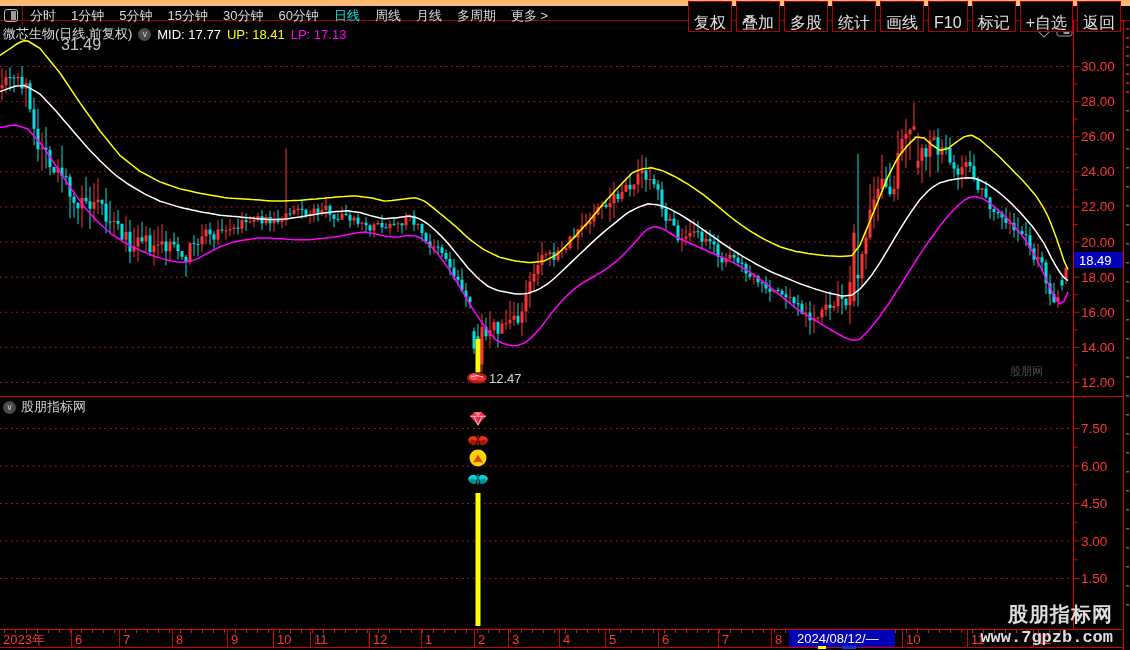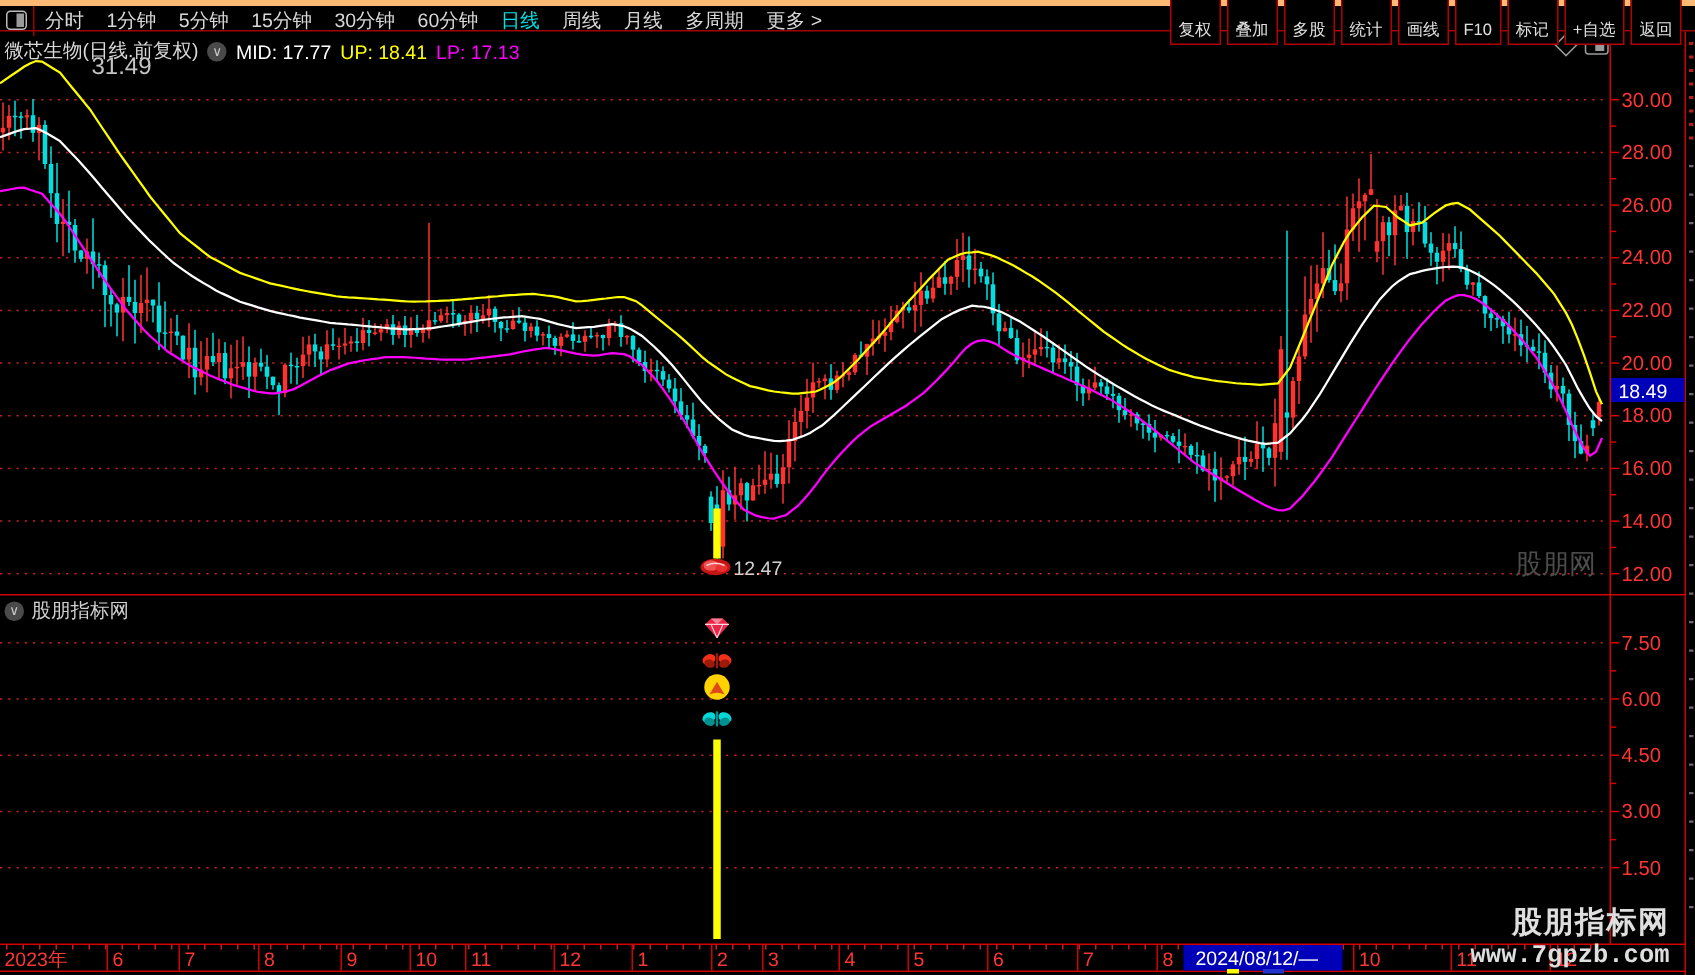--- a/index.html
+++ b/index.html
@@ -1,40 +1,40 @@
 <!DOCTYPE html>
 <html><head>
 <meta charset="utf-8">
 <style>
   html,body{margin:0;padding:0;background:#000;}
   *{box-sizing:border-box;}
   #screen{position:relative;width:1130px;height:650px;background:#000;overflow:hidden;
           font-family:"Liberation Sans","DejaVu Sans",sans-serif;}
   
   #toolbar{position:absolute;left:0;top:0;width:1130px;height:21px;z-index:30;
-           border-top:4px solid #fdba74;border-bottom:1px solid #a00000;background:#000;}
+           border-top:6px solid #fdba74;border-bottom:1px solid #a00000;background:#000;}
   #panel-toggle{position:absolute;left:0;top:0;width:23px;height:20px;border-right:1px solid #a00000;}
   #panel-toggle .glyph{position:absolute;left:4px;top:3px;width:14px;height:13px;
       border:1px solid #bbb;border-radius:3px;}
   #panel-toggle .glyph::after{content:"";position:absolute;right:1px;top:1px;width:5px;height:9px;background:#999;}
   #period-menu{position:absolute;left:30px;top:0;height:20px;display:flex;gap:15px;align-items:center;}
   .period-tab{color:#d8d8d8;font-size:13px;line-height:20px;white-space:nowrap;cursor:default;}
   .period-tab.active{color:#00e0e0;font-family:Liberation Serif, serif;}
   #right-buttons{position:absolute;right:9px;top:1px;height:19px;display:flex;gap:4px;align-items:center;}
-  .tb-btn{border:1px solid #b40000;color:#e0e0e0;font-size:11px;padding:14px 5px 2px 5px;line-height:13px;
+  .tb-btn{border:1px solid #b40000;color:#e0e0e0;font-size:16px;padding:14px 5px 2px 5px;line-height:13px;
           background:#000;white-space:nowrap;}
   
   #title-row{position:absolute;left:3px;top:25px;z-index:20;display:flex;align-items:center;gap:6px;font-size:13px;}
   #title-row .stock{color:#d8d8d8;}
   .cicon{display:inline-block;width:13px;height:13px;border-radius:50%;background:#4a4a4a;color:#c8c8c8;
          font-size:9px;line-height:12px;text-align:center;}
   .cicon::before{content:"∨";}
   #mid-val{color:#ffffff;} #up-val{color:#ffff00;} #lp-val{color:#ff00ff;}
   #high-label{position:absolute;left:18px;top:36px;color:#c4c4c4;font-size:16px;z-index:20;margin-left:43px;}
-  #main-watermark{position:absolute;left:1010px;top:364px;color:#4c4c4c;font-size:18px;z-index:5;}
+  #main-watermark{position:absolute;left:1010px;top:364px;color:#4c4c4c;font-size:11px;z-index:5;}
   #indicator-header{position:absolute;left:3px;top:398px;z-index:20;display:flex;align-items:center;gap:5px;}
   #indicator-header .lbl{color:#d0d0d0;font-size:13px;}
   #brand{position:absolute;right:17px;top:601px;z-index:20;text-align:right;color:#dedede;}
   #brand .l1{font-size:20px;font-weight:bold;letter-spacing:1px;}
   #brand .l2{font-size:17px;font-weight:bold;font-family:Liberation Mono, monospace;}
   #chart-svg{position:absolute;left:0;top:0;z-index:1;}
 </style>
 </head>
 <body>
 

